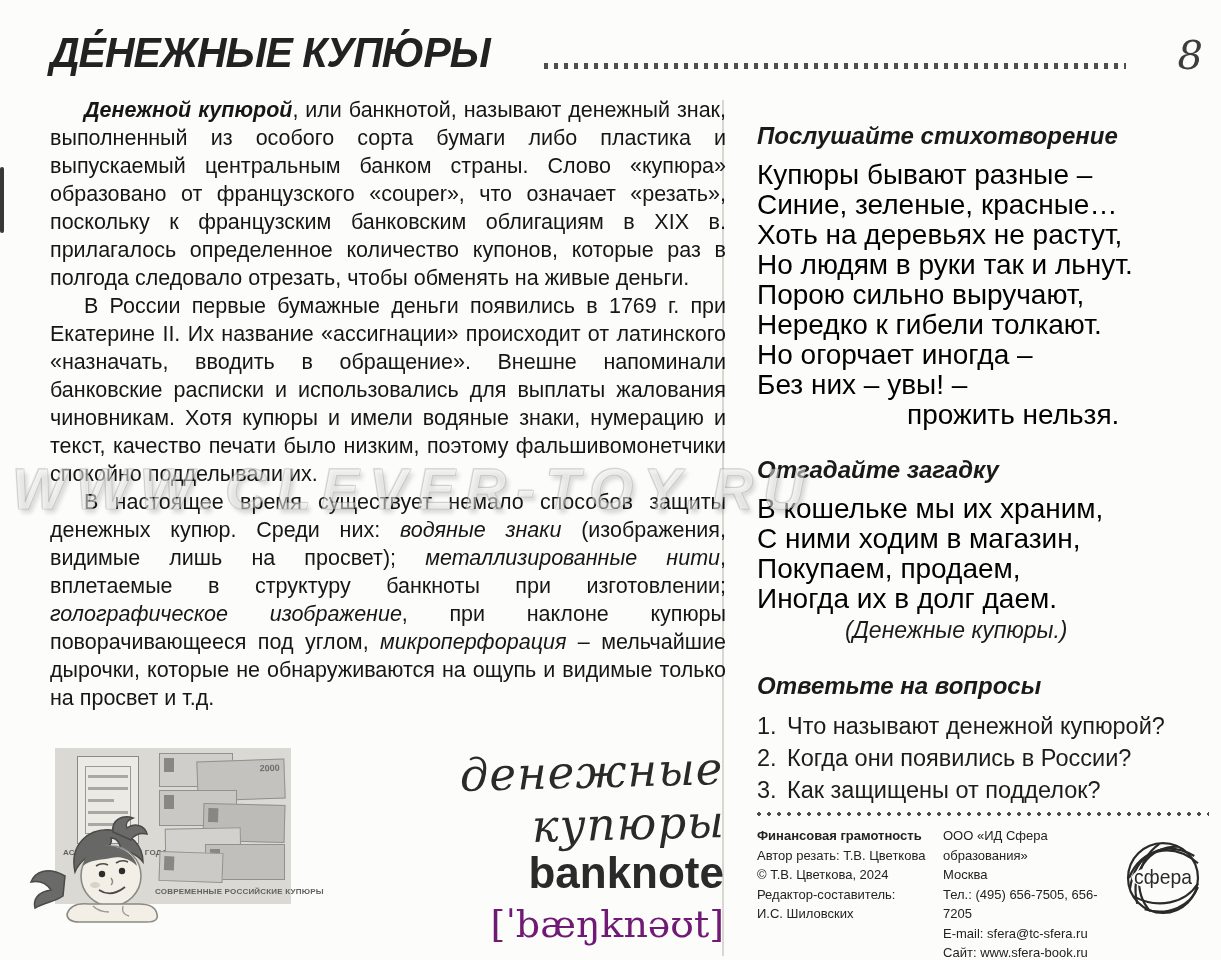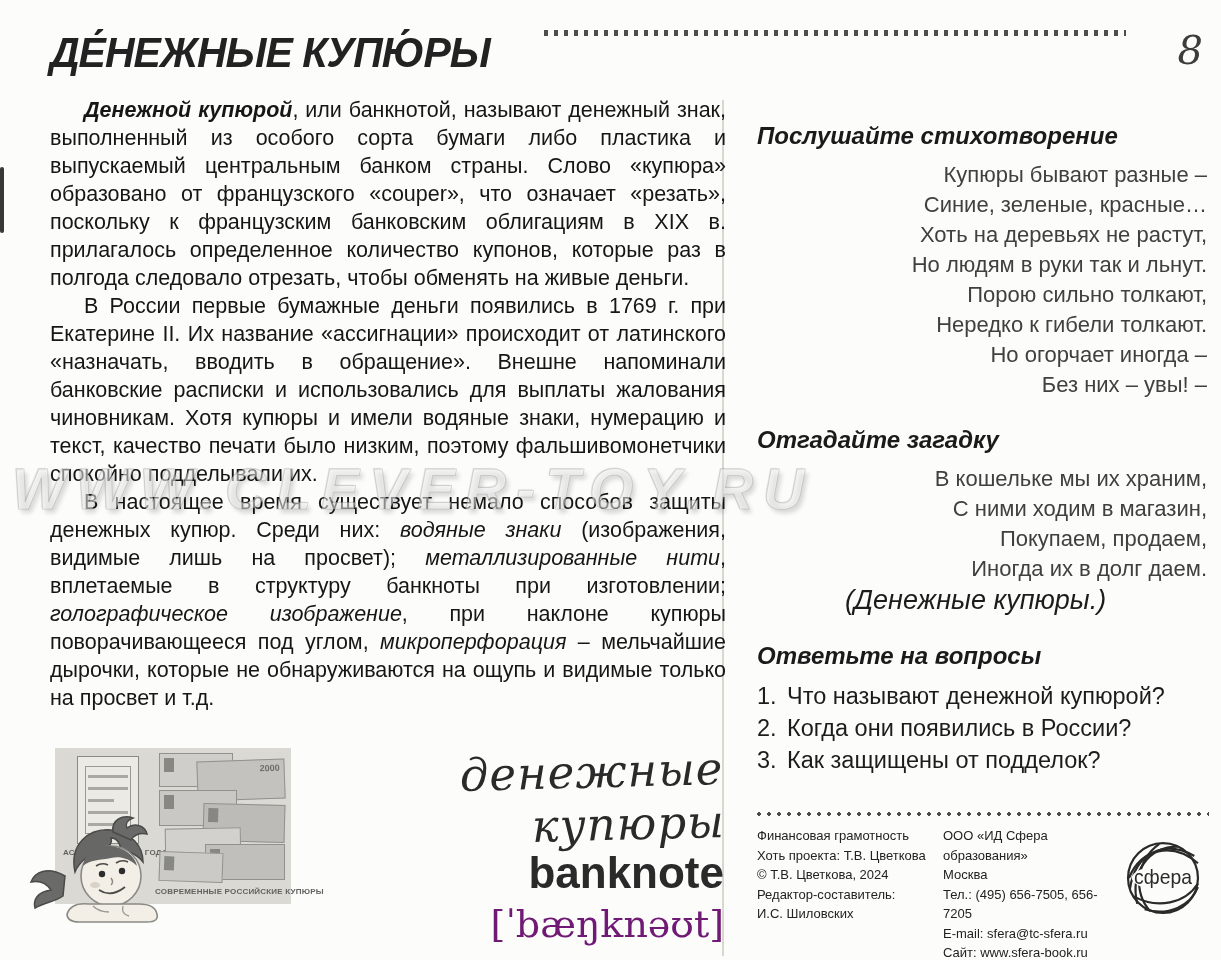--- a/index.html
+++ b/index.html
@@ -7,21 +7,21 @@
   body {
     position:relative;
     background:#fcfcfb;
     font-family:"Liberation Sans", sans-serif;
     color:#1c1c1c;
     overflow:hidden;
   }
   
   .header {
     position:absolute; left:50px; top:30px; right:18px; z-index:2;
-    display:flex; gap:44px;
+    display:flex; align-items:flex-end;gap:44px;
   }
   .title {
     font-size:41px; font-weight:bold; font-style:italic;
     letter-spacing:-1px; white-space:nowrap; color:#222;
     transform:scaleY(1.05); transform-origin:left bottom;
   }
   .dot-leader {
     flex:1; height:6px; margin:0 8px 8px 10px;
     background-image:repeating-linear-gradient(to right,#4e4e4e 0 4px,transparent 4px 10px);
   }
@@ -55,23 +55,23 @@
     font-size:21.5px; line-height:28px; text-align:justify; text-indent:34px;
     color:#161616;
   }
   .right-col {
     position:absolute; left:757px; top:122px; width:450px; z-index:2;
   }
   .section-heading {
     font-size:24px; font-weight:bold; font-style:italic; color:#1a1a1a;
     margin-bottom:10px;
   }
-  .poem-line, .riddle-line { font-size:22px; line-height:30px; color:#404040;text-align:right; }
+  .poem-line, .riddle-line { font-size:28px; line-height:30px; color:#000000; }
   .poem-line.indent { padding-left:150px; }
-  .riddle-answer { font-size:27px; font-style:italic; padding-left:88px; line-height:32px; }
+  .riddle-answer { font-size:23px; font-style:italic; padding-left:88px; line-height:32px; }
   .section-gap { height:26px; }
   .q-item { display:flex; font-size:23.5px; line-height:32px; }
   .q-num { width:30px; flex:none; }
   
   .figure-panel {
     position:absolute; left:55px; top:748px; width:236px; height:156px;
     background:#dbd9d4; z-index:2;
   }
   .assignat {
     position:absolute; left:22px; top:8px; width:62px; height:88px;
@@ -107,21 +107,21 @@
   .publisher {
     position:absolute; left:757px; top:812px; width:452px; z-index:2;
     padding-top:14px;
     background-image:radial-gradient(circle at 2px 2px,#4c4c4c 1.6px,transparent 1.8px);
     background-size:10px 5px; background-repeat:repeat-x; background-position:0 0;
     display:flex; align-items:flex-start;
   }
   .pub-col { font-size:13px; line-height:1.5; color:#222; }
   .pub-col-1 { width:186px; flex:none; }
   .pub-col-2 { flex:1; }
-  .pub-bold { font-weight:normal; }
+  .pub-bold { font-weight:bold; }
   .pub-logo { width:92px; flex:none; margin-top:6px; }
 </style>
 </head>
 <body>
 
 <div class="watermark">WWW.CLEVER-TOY.RU</div>
 
 <div class="edge-mark"></div>
 
 <div class="header">
@@ -203,24 +203,25 @@
   <div class="vocab-ipa">[ˈbæŋknəʊt]</div>
 </div>
 
 <div class="right-col">
 
   <div class="section-heading">Послушайте стихотворение</div>
   <div class="poem-line">Купюры бывают разные –</div>
   <div class="poem-line">Синие, зеленые, красные…</div>
   <div class="poem-line">Хоть на деревьях не растут,</div>
   <div class="poem-line">Но людям в руки так и льнут.</div>
-  <div class="poem-line">Порою сильно толкают,</div>
+  <div class="poem-line">Порою сильно выручают,</div>
   <div class="poem-line">Нередко к гибели толкают.</div>
   <div class="poem-line">Но огорчает иногда –</div>
   <div class="poem-line">Без них – увы! –</div>
+  <div class="poem-line indent">прожить нельзя.</div>
 
   <div class="section-gap"></div>
 
   <div class="section-heading">Отгадайте загадку</div>
   <div class="riddle-line">В кошельке мы их храним,</div>
   <div class="riddle-line">С ними ходим в магазин,</div>
   <div class="riddle-line">Покупаем, продаем,</div>
   <div class="riddle-line">Иногда их в долг даем.</div>
   <div class="riddle-answer">(Денежные купюры.)</div>
 
@@ -237,21 +238,21 @@
   </div>
   <div class="q-item">
     <span class="q-num">3.</span>
     <span>Как защищены от подделок?</span>
   </div>
 </div>
 
 <div class="publisher">
   <div class="pub-col pub-col-1">
     <div class="pub-bold">Финансовая грамотность</div>
-    <div>Хоть проекта: Т.В. Цветкова</div>
+    <div>Автор резать: Т.В. Цветкова</div>
     <div>© Т.В. Цветкова, 2024</div>
     <div>Редактор-составитель:</div>
     <div>И.С. Шиловских</div>
   </div>
   <div class="pub-col pub-col-2">
     <div>ООО «ИД Сфера образования»</div>
     <div>Москва</div>
     <div>Тел.: (495) 656-7505, 656-7205</div>
     <div>E-mail: sfera@tc-sfera.ru</div>
     <div>Сайт: www.sfera-book.ru</div>

